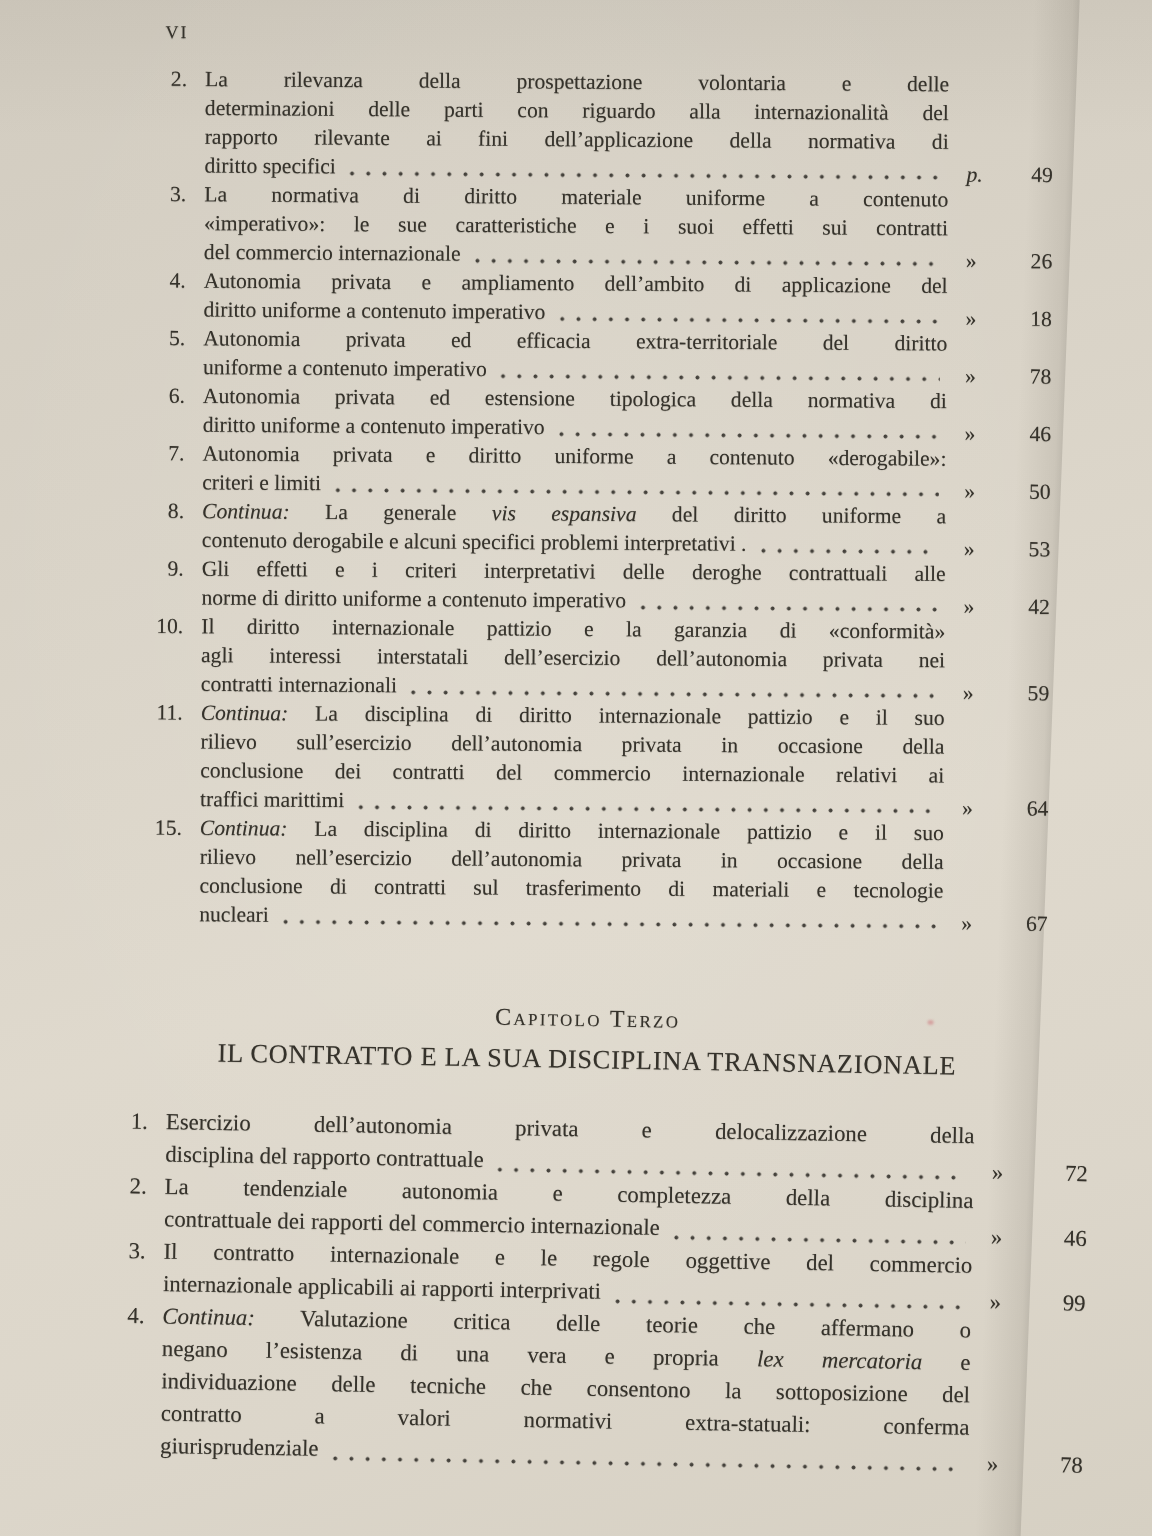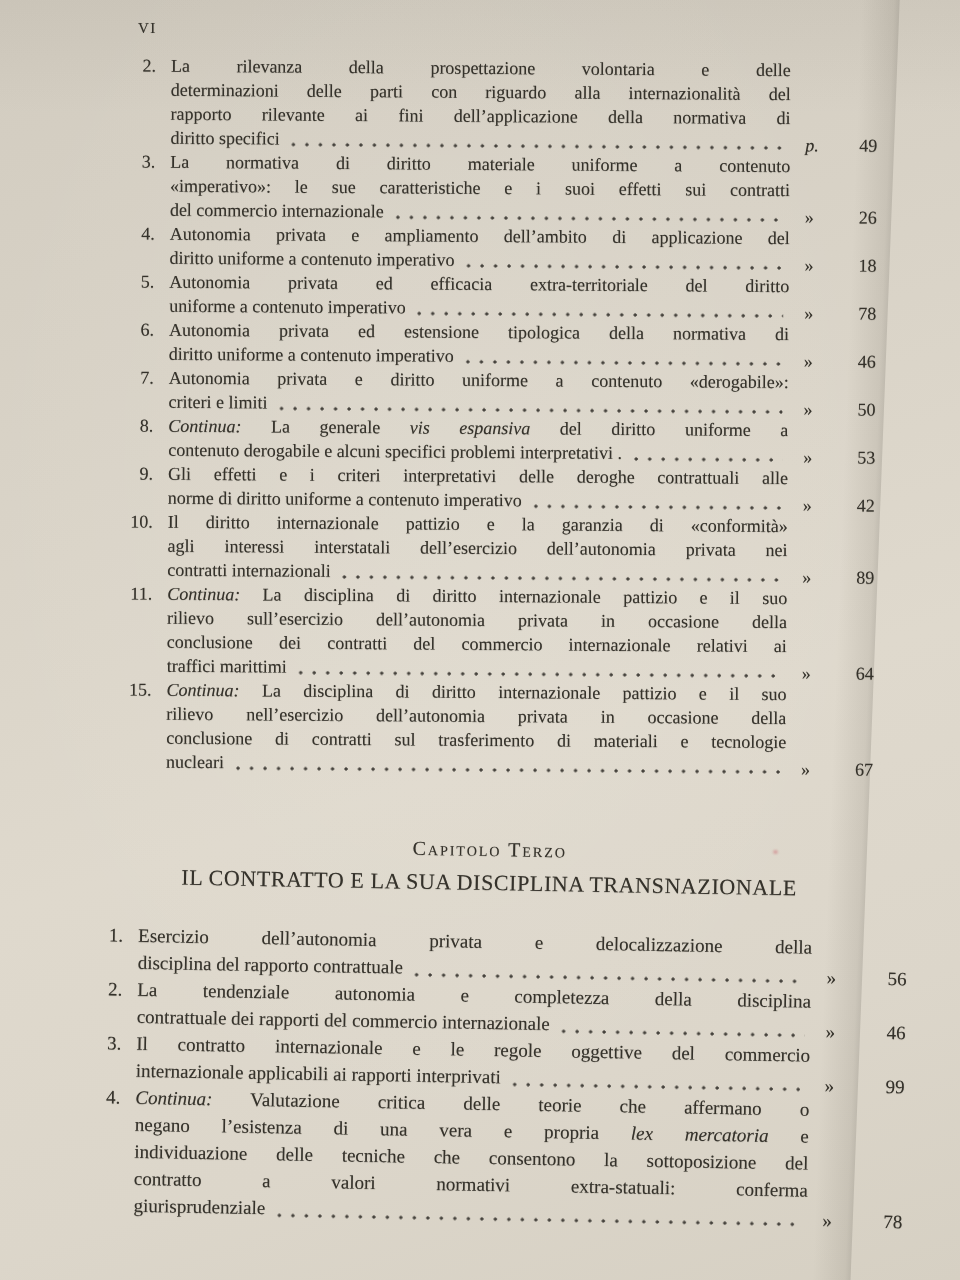--- a/index.html
+++ b/index.html
@@ -183,21 +183,21 @@
         <div class="body">
           <div class="line"><span>Il diritto internazionale pattizio e la garanzia di «conformità»</span></div>
           <div class="line"><span>agli interessi interstatali dell’esercizio dell’autonomia privata nei</span></div>
           <div class="lastline">
             <span class="txt"><span>contratti internazionali</span></span>
             <span class="leader"></span>
           </div>
         </div>
         <div class="pagecell">
           <span class="marker">»</span>
-          <span class="pnum">89</span>
+          <span class="pnum">59</span>
         </div>
       </div>
       <div class="entry">
         <div class="num">11.</div>
         <div class="body">
           <div class="line"><i>Continua:</i><span> La disciplina di diritto internazionale pattizio e il suo</span></div>
           <div class="line"><span>rilievo sull’esercizio dell’autonomia privata in occasione della</span></div>
           <div class="line"><span>conclusione dei contratti del commercio internazionale relativi ai</span></div>
           <div class="lastline">
             <span class="txt"><span>traffici marittimi</span></span>
@@ -235,21 +235,21 @@
           <div class="num">1.</div>
           <div class="body">
             <div class="line"><span>Esercizio dell’autonomia privata e delocalizzazione della</span></div>
             <div class="lastline">
               <span class="txt"><span>disciplina del rapporto contrattuale</span></span>
               <span class="leader"></span>
             </div>
           </div>
           <div class="pagecell">
             <span class="marker">»</span>
-            <span class="pnum">56</span>
+            <span class="pnum">72</span>
           </div>
         </div>
         <div class="entry">
           <div class="num">2.</div>
           <div class="body">
             <div class="line"><span>La tendenziale autonomia e completezza della disciplina</span></div>
             <div class="lastline">
               <span class="txt"><span>contrattuale dei rapporti del commercio internazionale</span></span>
               <span class="leader"></span>
             </div>

